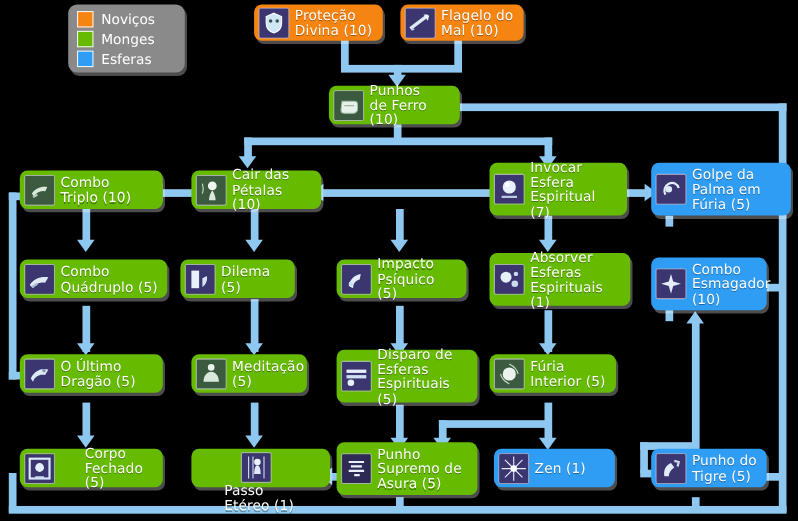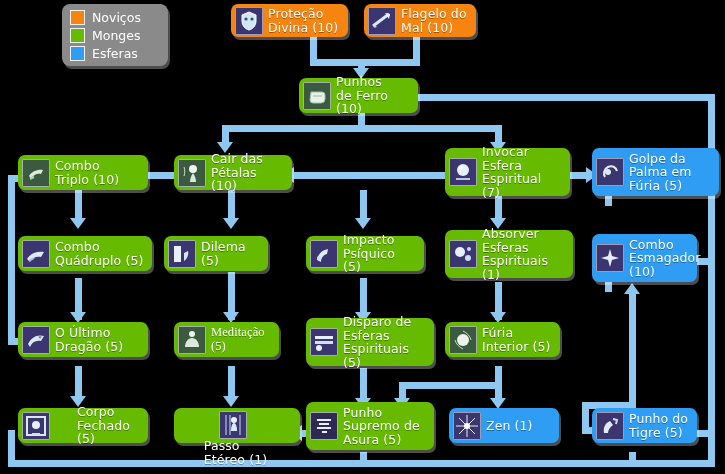--- a/index.html
+++ b/index.html
@@ -331,21 +331,21 @@
         <svg viewBox="0 0 26 26">
           <rect width="26" height="26" fill="#3b3570"></rect>
           <path d="M5 17c3-7 10-10 16-8l-3 5c-5-1-9 1-11 6z" fill="#dde8f5"></path>
           <circle cx="17" cy="10" r="1.5" fill="#7f93ae"></circle>
         </svg>
       </span>
     <span class="lbl">O Último
 Dragão (5)</span>
   </div>
 
-  <div class="node green" style="left:174px;top:322px;width:105px;height:35px;font-family:Liberation Serif, serif;">
+  <div class="node green" style="left:174px;top:322px;width:105px;height:35px;">
     <span class="ico">
         <svg viewBox="0 0 26 26">
           <rect width="26" height="26" fill="#3c5a40"></rect>
           <circle cx="13" cy="7" r="3" fill="#e9f3eb"></circle>
           <path d="M13 11c-4 0-7 4-7 9h14c0-5-3-9-7-9z" fill="#dbe9dd"></path>
         </svg>
       </span>
     <span class="lbl">Meditação
 (5)</span>
   </div>

